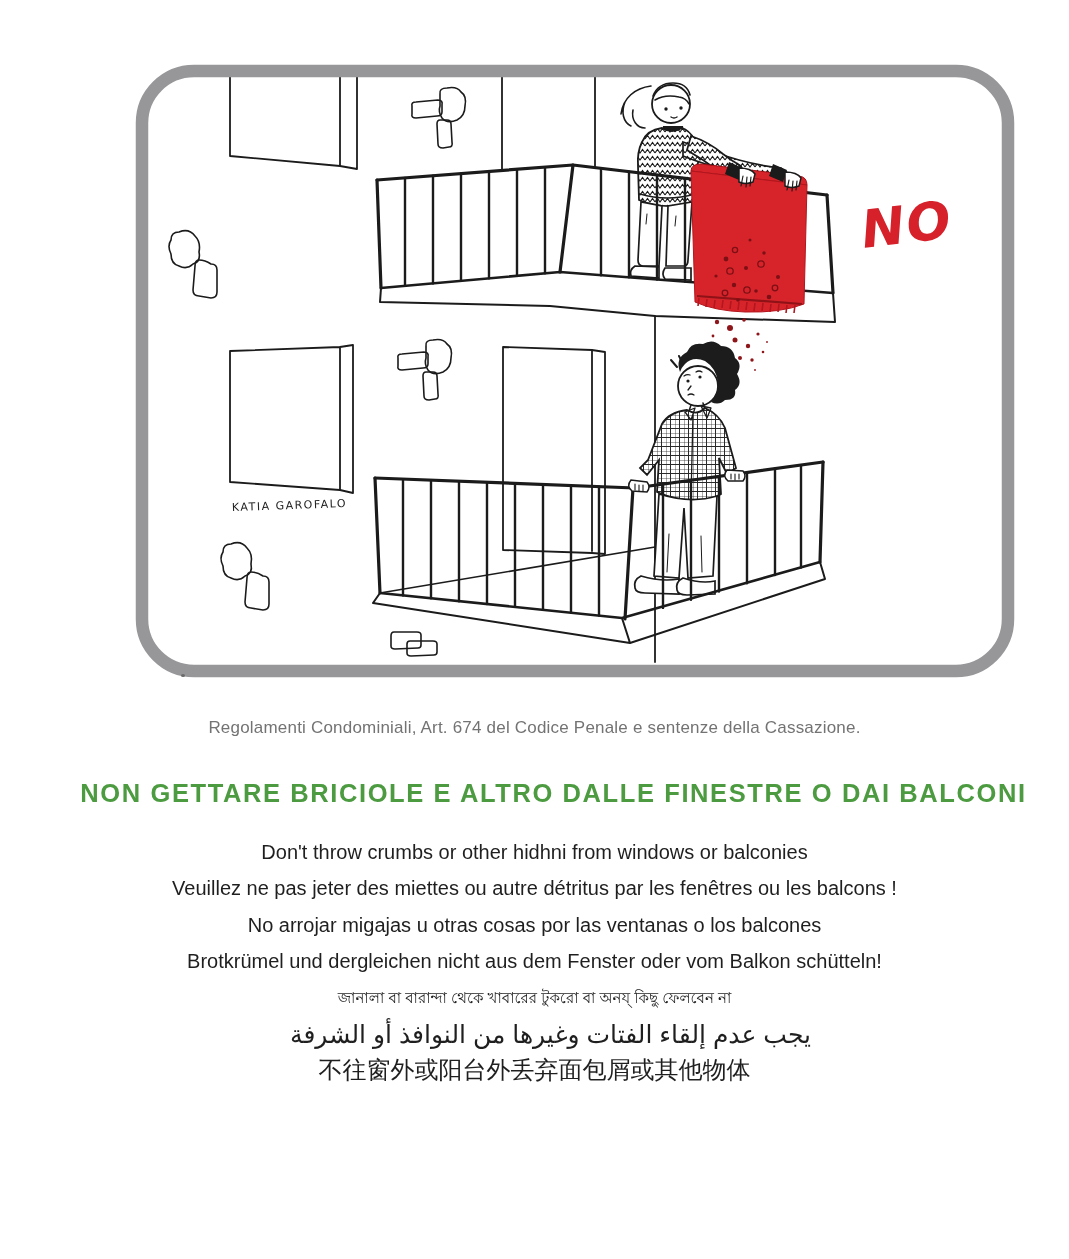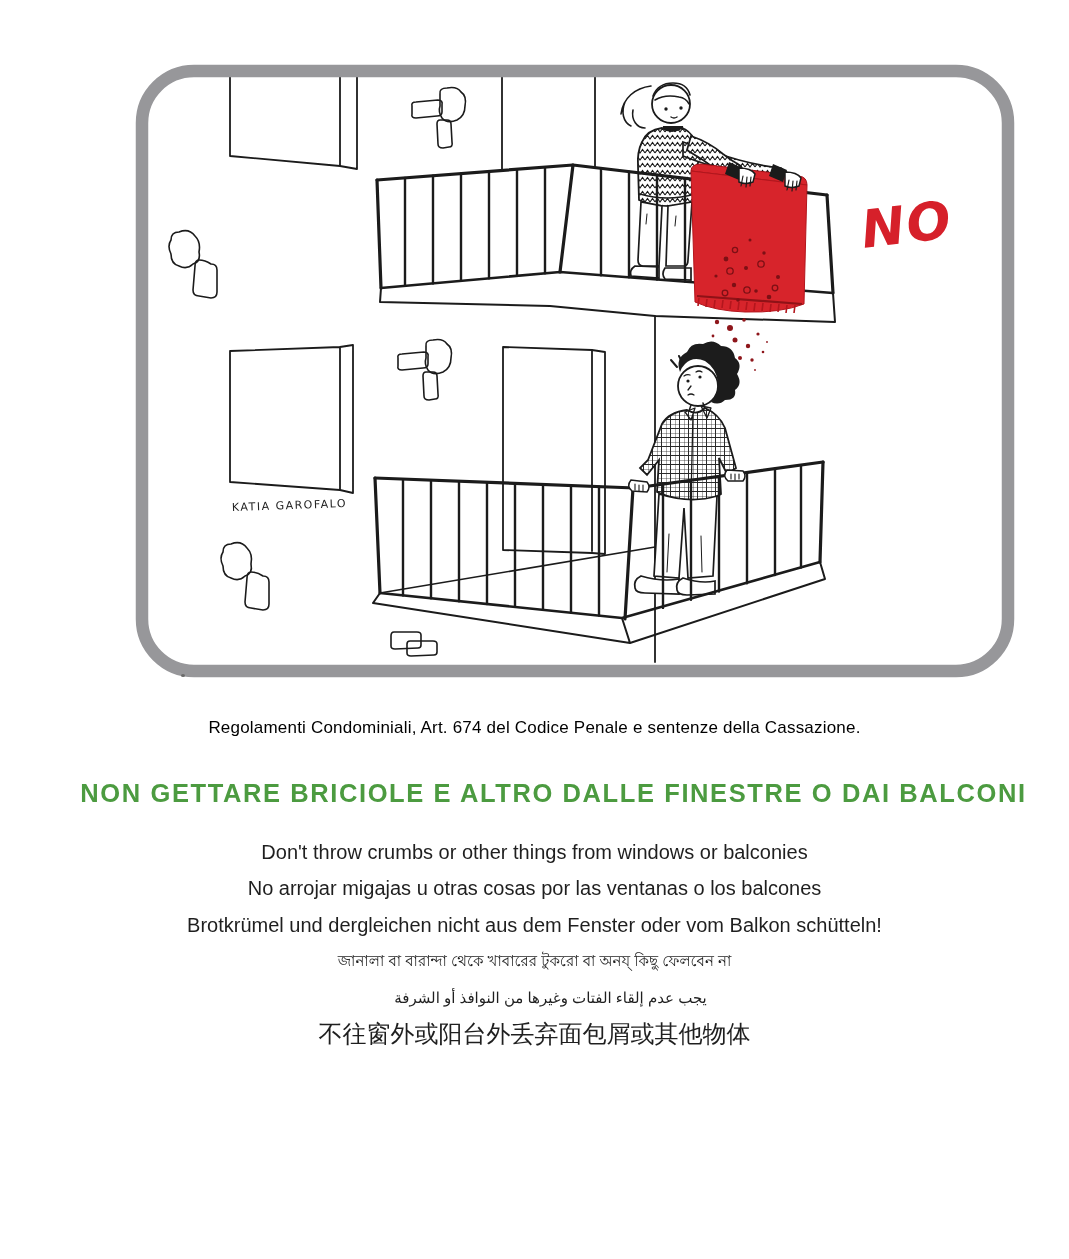--- a/index.html
+++ b/index.html
@@ -3,29 +3,29 @@
 <meta charset="utf-8">
 <style>
   html,body{margin:0;padding:0;background:#ffffff;}
   body{width:1069px;height:1259px;position:relative;overflow:hidden;
        font-family:"Liberation Sans",sans-serif;}
   .card{position:absolute;left:95px;top:48px;width:880px;height:614px;}
   .card svg{display:block;}
   .speck{position:absolute;left:181px;top:674px;width:4px;height:3px;
           background:#6a6a6a;border-radius:50%;}
   .caption{position:absolute;left:0;top:700px;width:100%;text-align:center;
-           font-size:17px;line-height:22px;color:#000000;letter-spacing:.2px;}
+           font-size:17px;line-height:22px;color:#737373;letter-spacing:.2px;}
   .heading{position:absolute;left:0;top:762px;width:100%;text-align:center;
            font-size:25.5px;font-weight:700;color:#4c9b40;letter-spacing:1.6px;
            white-space:nowrap;margin-left:19px;}
   .translations{position:absolute;left:0;top:834px;width:100%;text-align:center;
                 color:#1f1f1f;font-size:20px;}
   .translations p{margin:0;line-height:36.4px;}
   .translations p.bn{font-size:15px;}
-  .translations p.ar{font-size:15px;padding-left:32px;}
+  .translations p.ar{font-size:25px;padding-left:32px;}
   .translations p.zh{font-size:24px;}
   .lineart{stroke:#1b1b1b;fill:none;stroke-linecap:round;stroke-linejoin:round;}
 </style>
 </head>
 <body>
 
 <figure class="card">
 <svg width="880" height="614" viewBox="0 0 880 614" xmlns="http://www.w3.org/2000/svg">
   <defs>
     <clipPath id="cardclip">
@@ -221,19 +221,20 @@
 </svg>
 </figure>
 
 <div class="speck"></div>
 
 <p class="caption">Regolamenti Condominiali, Art. 674 del Codice Penale e sentenze della Cassazione.</p>
 
 <h1 class="heading">NON GETTARE BRICIOLE E ALTRO DALLE FINESTRE O DAI BALCONI</h1>
 
 <div class="translations">
-  <p lang="en">Don't throw crumbs or other things from windows or balconies</p>
+  <p lang="en">Don't throw crumbs or other hidhni from windows or balconies</p>
+  <p lang="fr">Veuillez ne pas jeter des miettes ou autre détritus par les fenêtres ou les balcons !</p>
   <p lang="es">No arrojar migajas u otras cosas por las ventanas o los balcones</p>
   <p lang="de">Brotkrümel und dergleichen nicht aus dem Fenster oder vom Balkon schütteln!</p>
   <p lang="bn" class="bn">জানালা বা বারান্দা থেকে খাবারের টুকরো বা অনয্ কিছু ফেলবেন না</p>
   <p lang="ar" class="ar" dir="rtl">يجب عدم إلقاء الفتات وغيرها من النوافذ أو الشرفة</p>
   <p lang="zh" class="zh">不往窗外或阳台外丢弃面包屑或其他物体</p>
 </div>
 
 </body></html>

